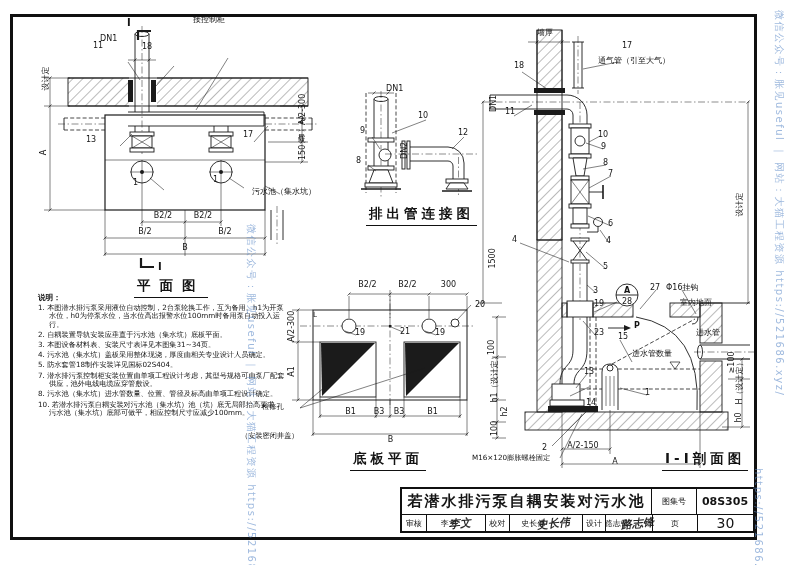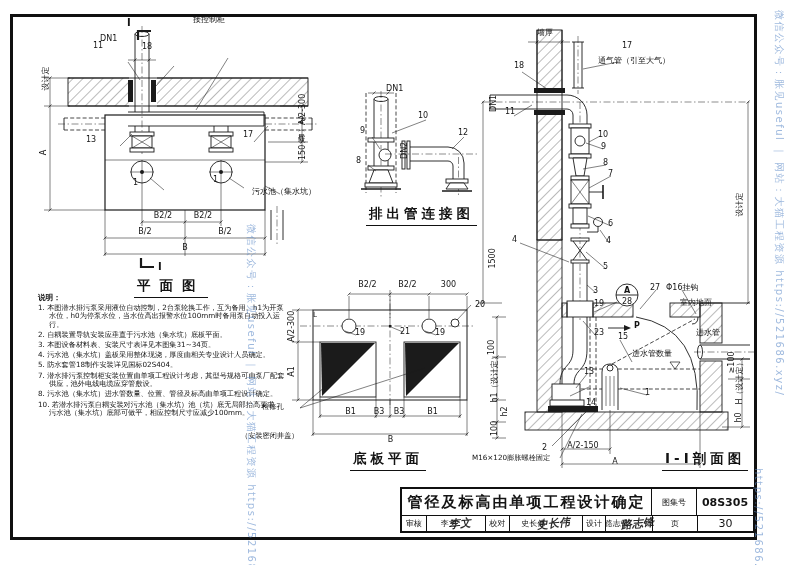--- a/index.html
+++ b/index.html
@@ -463,40 +463,40 @@
   <div class="ni">3. 本图设备材料表、安装尺寸表详见本图集31~34页。</div>
   <div class="ni">4. 污水池（集水坑）盖板采用整体现浇，厚度由相关专业设计人员确定。</div>
   <div class="ni">5. 防水套管18制作安装详见国标02S404。</div>
   <div class="ni">7. 潜水排污泵控制柜安装位置由单项工程设计考虑，其型号规格可由泵厂配套供应，池外电线电缆应穿管敷设。</div>
   <div class="ni">8. 污水池（集水坑）进水管数量、位置、管径及标高由单项工程设计确定。</div>
   <div class="ni">10. 若潜水排污泵自耦安装对污水池（集水坑）池（坑）底无局部抬高要求，污水池（集水坑）底部可做平，相应控制尺寸应减少100mm。</div>
 </div>
 
 <div class="tb">
   <div class="tb1">
-    <div class="tbt">管径及标高由单项工程设计确定</div>
+    <div class="tbt">若潜水排污泵自耦安装对污水池</div>
     <div class="tbc w45">图集号</div>
     <div class="tbc w57 b" style="font-size:11px">08S305</div>
   </div>
   <div class="tb2">
     <div class="tbc w24">审核</div>
     <div class="tbc w60">
       <span>李文</span>
       <span class="sig">李文</span>
     </div>
     <div class="tbc w24">校对</div>
     <div class="tbc w74">
       <span>史长伟</span>
       <span class="sig">史长伟</span>
     </div>
     <div class="tbc w24">设计</div>
     <div class="tbc w47">
       <span>路志锋</span>
       <span class="sig">路志锋</span>
     </div>
     <div class="tbc w45">页</div>
-    <div class="tbc w57" style="font-size:11px">30</div>
+    <div class="tbc w57" style="font-size:14px">30</div>
   </div>
 </div>
 
 <div class="wm" style="left:258px;top:224px">微信公众号：胀见useful ｜ 网站：大猫工程资源 https://521686.xyz/</div>
 <div class="wm" style="left:786px;top:10px">微信公众号：胀见useful ｜ 网站：大猫工程资源 https://521686.xyz/</div>
 <div class="wm" style="left:764px;top:468px">https://521686.xyz/</div>
 
 </body></html>

